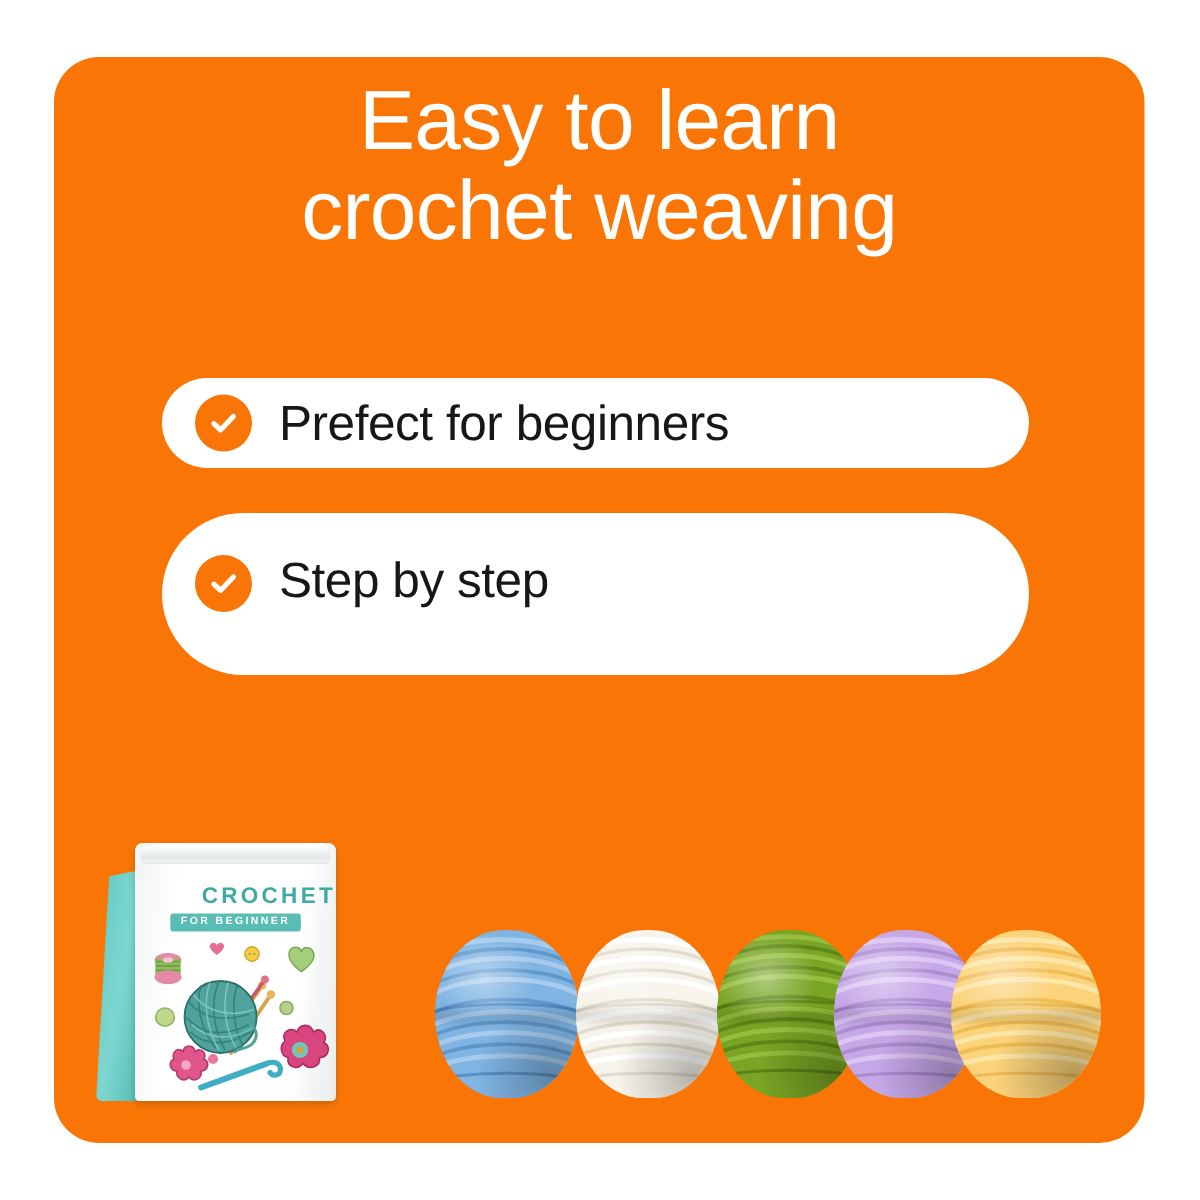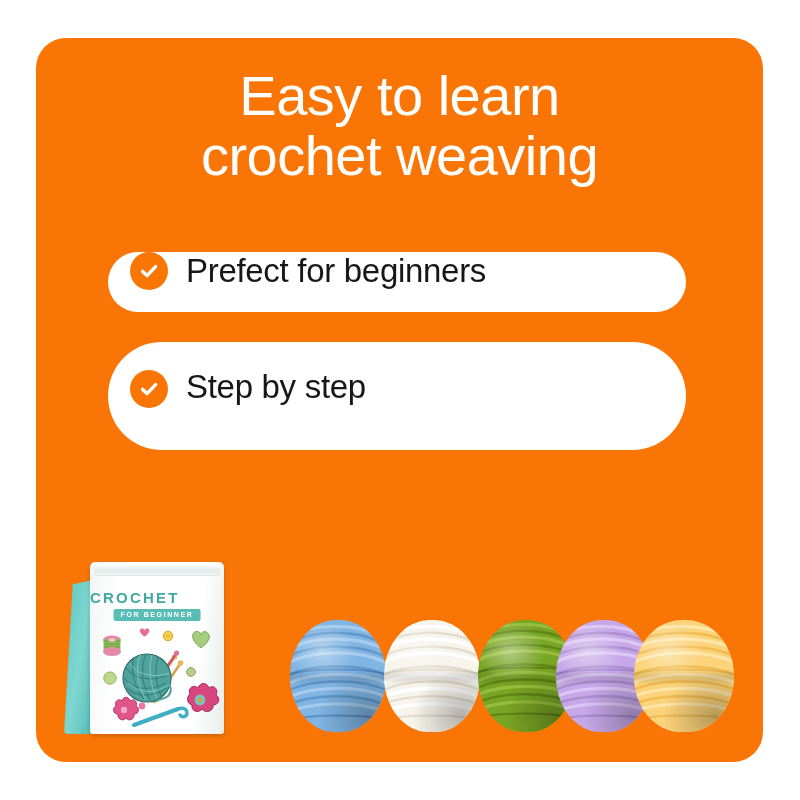--- a/index.html
+++ b/index.html
@@ -28,40 +28,41 @@
     height: 724px;
     background: #F97606;
     border-radius: 30px;
     overflow: hidden;
   }
 
   
   #headline {
     position: absolute;
     left: 0;
-    top: 28px;
+    top: 12px;
     width: 100%;
     text-align: center;
     color: #ffffff;
     font-size: 56px;
     line-height: 1.08;
     font-weight: 400;
     letter-spacing: -0.5px;
     padding: 0 24px;
   }
   #headline .hl-line { display: block; white-space: nowrap; }
 
   
   .pill {
     position: absolute;
     left: 72px;
     width: 578px;
     background: #ffffff;
     border-radius: 999px;
     display: flex;
+    align-items: center;
     padding: 0 22px;
   }
   .pill.p1 { top: 214px; height: 60px; }
   .pill.p2 { top: 304px; height: 108px; align-items: flex-start; padding-top: 26px; }
   .pill.p3 { top: 442px; height: 60px; }
 
   .check-icon {
     flex: 0 0 auto;
     width: 38px;
     height: 38px;
@@ -122,21 +123,21 @@
     position: absolute;
     left: 4px; top: 2px; right: 4px;
     height: 12px;
     background: linear-gradient(180deg,#ffffff 0%, #e3e9e8 60%, #f6f8f8 100%);
     border-radius: 3px;
     box-shadow: inset 0 -1px 1px rgba(0,0,0,.07);
   }
   #pkg-title {
     position: absolute;
     top: 27px; left: 0; width: 100%;
-    text-align: left;
+    text-align: right;
     color: #3FA9A2;
     font-size: 15px;
     font-weight: 700;
     letter-spacing: 2.2px;
     font-family: "Liberation Sans", sans-serif;
   }
   #pkg-badge {
     position: absolute;
     top: 47px; left: 50%;
     transform: translateX(-50%);

